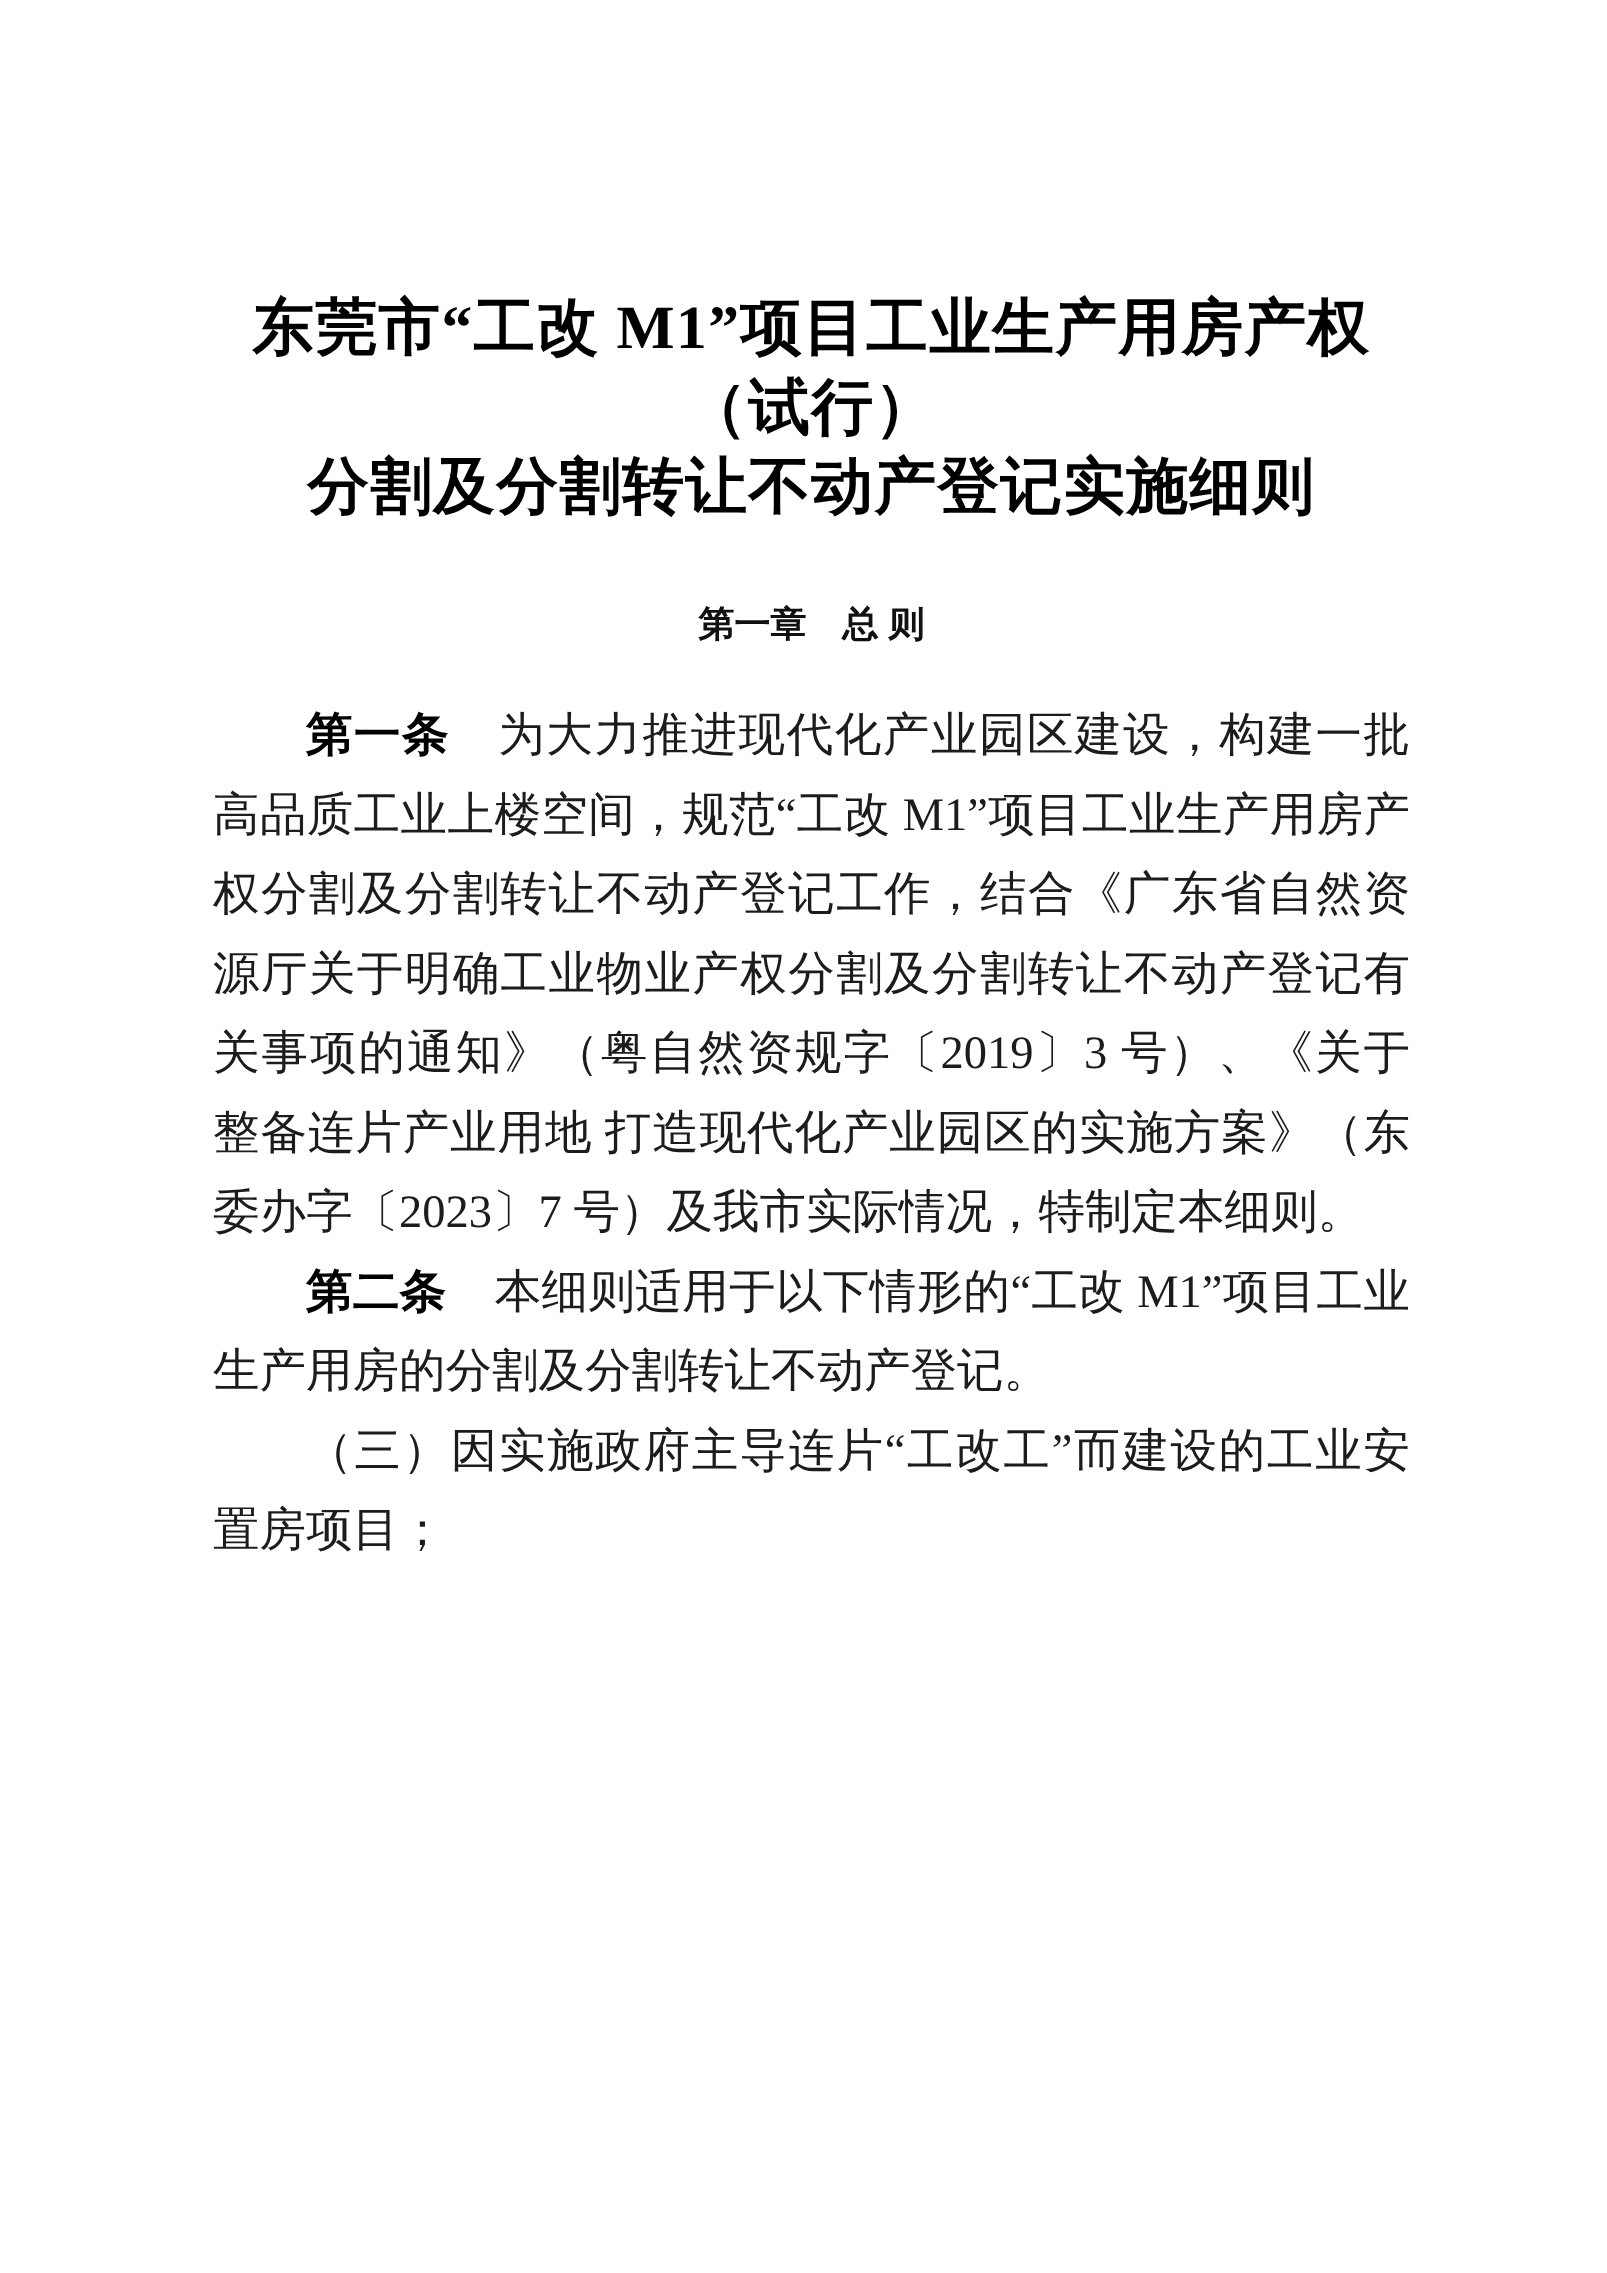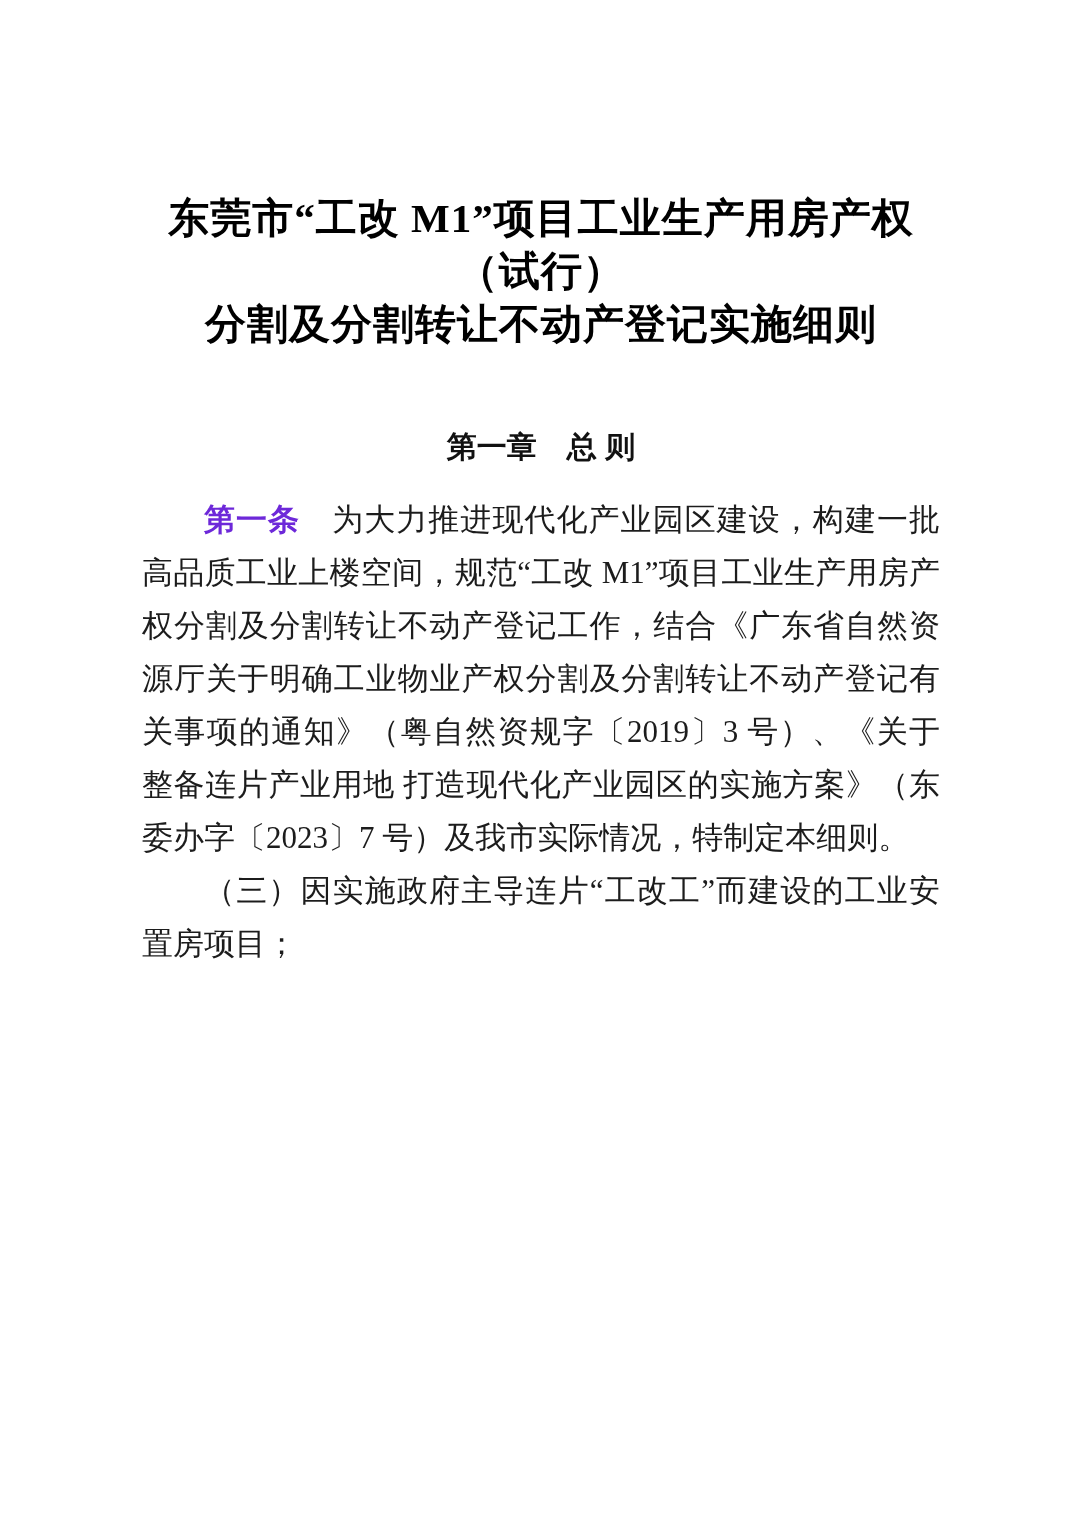--- a/index.html
+++ b/index.html
@@ -27,42 +27,42 @@
     font-weight: 700;
     color: #000000;
     letter-spacing: 1px;
     font-family: "Liberation Serif", "DejaVu Serif", serif;
   }
   .doc-title .title-line {
     display: block;
     white-space: nowrap;
   }
   .chapter-heading {
-    margin-top: 78px;
+    margin-top: 48px;
     text-align: center;
-    font-size: 30px;
+    font-size: 24px;
     line-height: 36px;
     font-weight: 700;
     color: #111111;
     font-family: "Liberation Sans", "DejaVu Sans", sans-serif;
   }
   .body-text {
     margin-top: 28px;
     font-size: 31px;
     line-height: 53px;
     text-align: justify;
     color: #1c1c1c;
   }
   .body-text p {
     margin: 0;
     text-indent: 62px;
   }
   .art-label {
     font-weight: 700;
-    color: #6d28d9;
+    color: #000000;
     font-family: Liberation Serif, serif;
   }
   .art-label:not(:empty) {
     padding-right: 32px;
   }
   .page-footer {
     position: absolute;
     left: 124px;
     top: 1356px;
     font-size: 27px;
@@ -84,19 +84,22 @@
       <span class="title-line">分割及分割转让不动产登记实施细则</span>
     </h1>
 
     <div class="chapter-heading">第一章　总 则</div>
 
     <div class="body-text">
       <p>
         <span class="art-label">第一条</span><span class="art-text">为大力推进现代化产业园区建设，构建一批高品质工业上楼空间，规范“工改 M1”项目工业生产用房产权分割及分割转让不动产登记工作，结合《广东省自然资源厅关于明确工业物业产权分割及分割转让不动产登记有关事项的通知》（粤自然资规字〔2019〕3 号）、《关于整备连片产业用地 打造现代化产业园区的实施方案》（东委办字〔2023〕7 号）及我市实际情况，特制定本细则。</span>
       </p>
       <p>
+        <span class="art-label">第二条</span><span class="art-text">本细则适用于以下情形的“工改 M1”项目工业生产用房的分割及分割转让不动产登记。</span>
+      </p>
+      <p>
         <span class="art-label"></span><span class="art-text">（三）因实施政府主导连片“工改工”而建设的工业安置房项目；</span>
       </p>
     </div>
   </div>
 
   <div class="page-footer">— 2 —</div>
 </div>
 
 </body></html>

